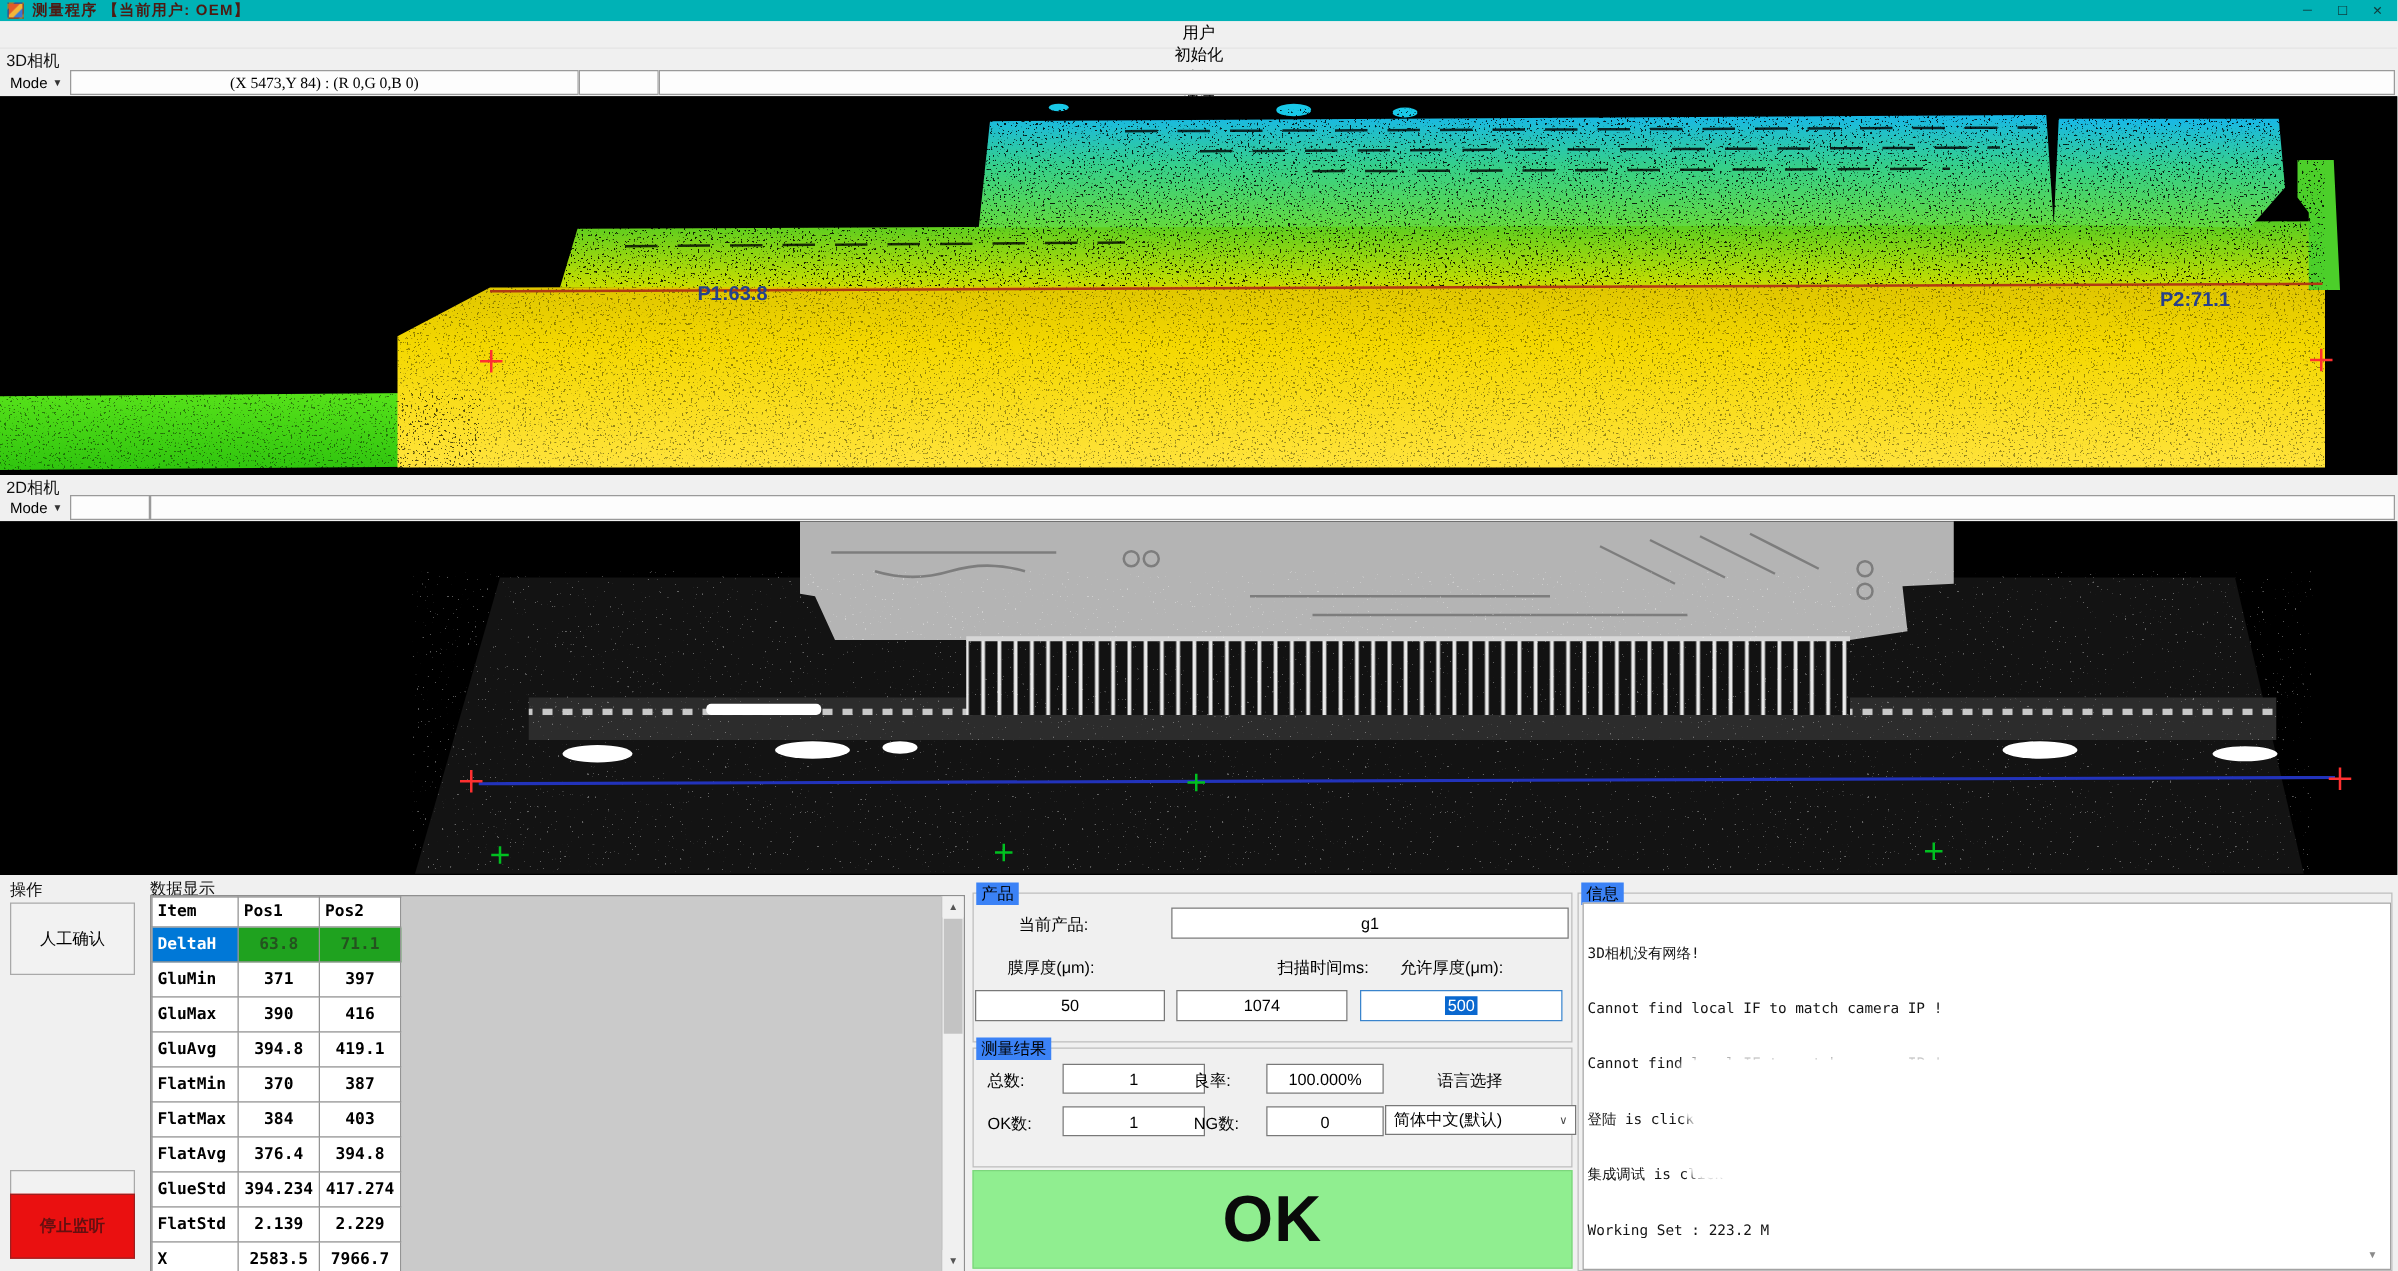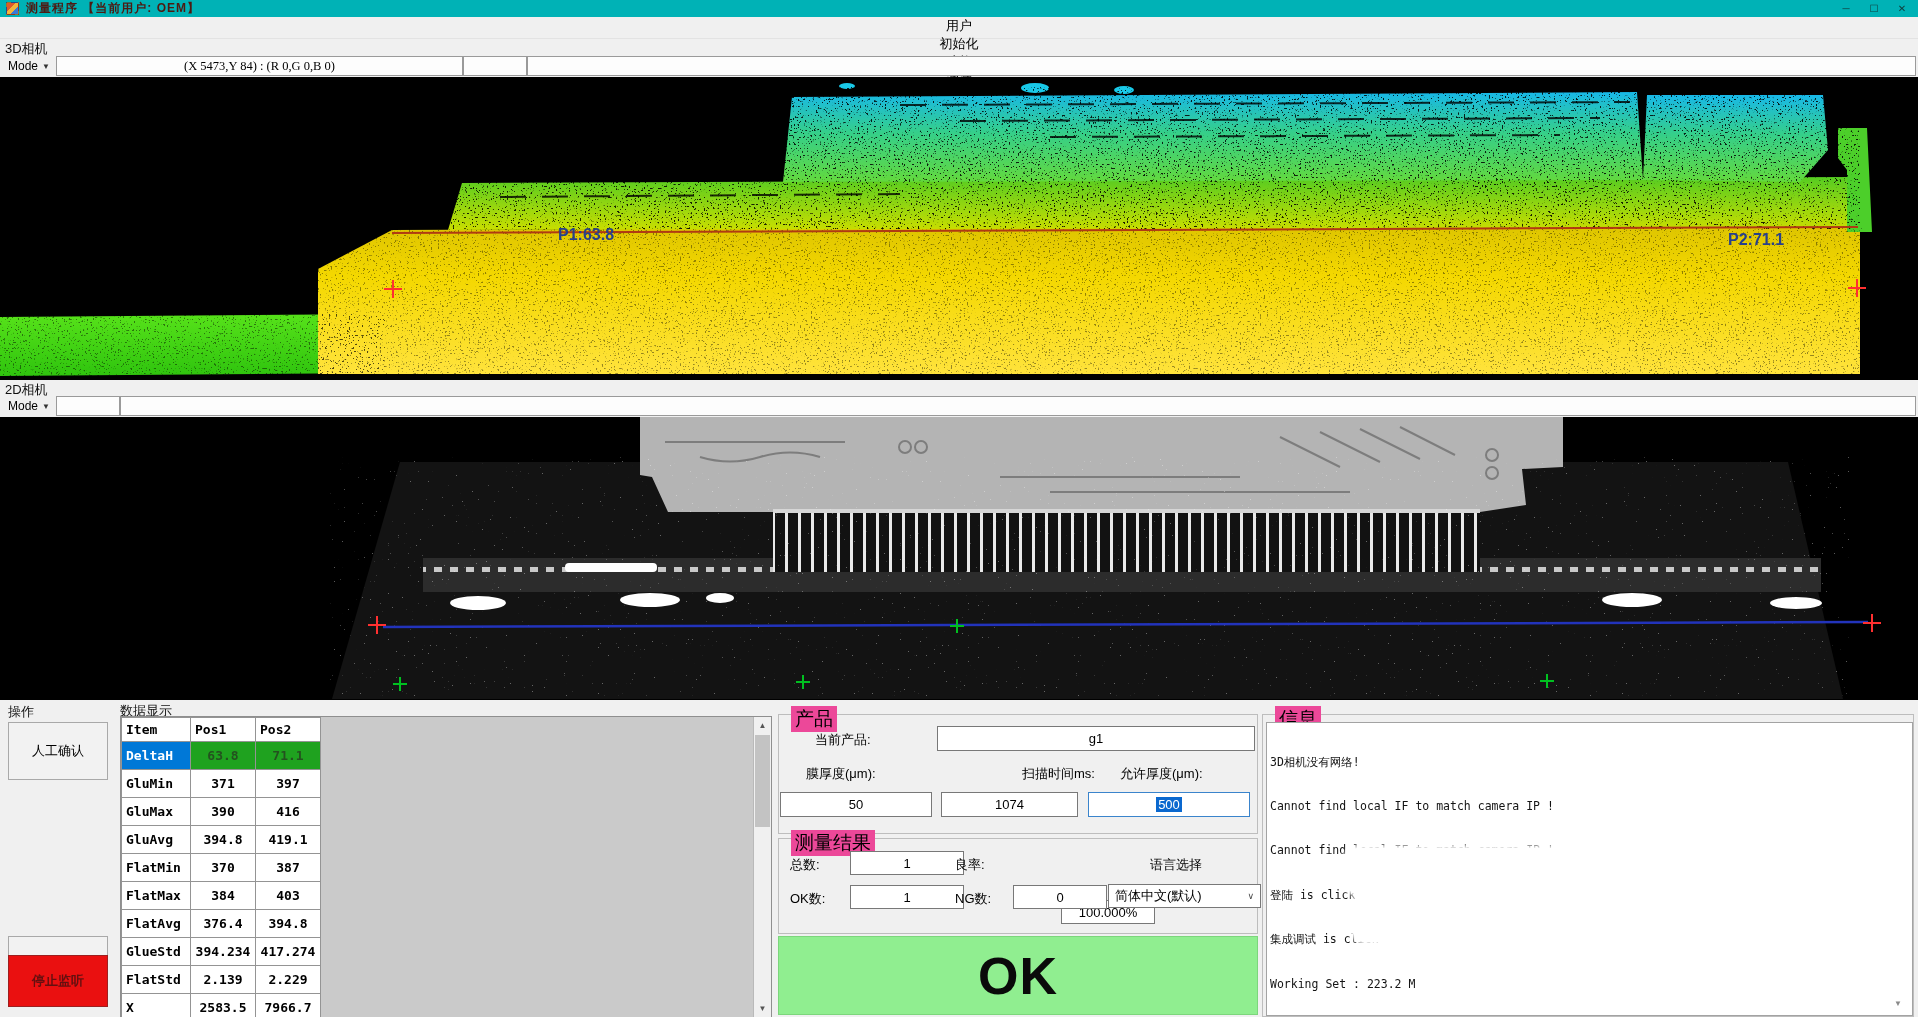--- a/index.html
+++ b/index.html
@@ -31,21 +31,21 @@
   .mode-btn .car{font-size:8px;color:#333;}
   .mode-status{border:1px solid #9a9a9a;background:#fdfdfd;display:flex;align-items:center;justify-content:center;
     font-size:12.5px;font-family:"Liberation Serif",serif;}
   .mode-box{border:1px solid #9a9a9a;background:#fdfdfd;}
 
   
   .cam{background:#000;display:block;}
 
   
   .group{border:1px solid #bdbdbd;background:#f0f0f0;}
-  .group-label{position:absolute;top:-9px;left:12px;background:#ec4899;padding:0 4px;font-size:19px;}
+  .group-label{position:absolute;top:-9px;left:2px;background:#3b82f6;padding:0 4px;font-size:13px;}
 
   
   .btn{background:#f2f2f2;border:1px solid #a9a9a9;display:flex;align-items:center;justify-content:center;font-size:13px;}
   .btn-stop{background:#ea1010;color:#641010;font-weight:bold;border:1px solid #9c2020;text-align:center;}
 
   
   .gridarea{left:120px;top:716px;width:650px;height:300px;background:#cacaca;border:1px solid #8f8f8f;overflow:hidden;}
   table.dgrid{border-collapse:collapse;font-family:"DejaVu Sans Mono",monospace;font-size:13px;}
   table.dgrid td,table.dgrid th{border:1px solid #949494;background:#fff;height:27px;padding:0 4px;font-weight:bold;}
   table.dgrid th{height:23px;text-align:left;}
@@ -327,21 +327,21 @@
 <div class="abs tbox focused" style="left:1088px;top:792px;width:160px;height:23px;">
   <span class="sel">500</span>
 </div>
 
 <div class="abs group" style="left:778px;top:838px;width:478px;height:94px;">
   <div class="group-label">测量结果</div>
 </div>
 <div class="abs lbl" style="left:790px;top:856px;">总数:</div>
 <div class="abs tbox" style="left:850px;top:851px;width:112px;height:22px;">1</div>
 <div class="abs lbl" style="left:955px;top:856px;">良率:</div>
-<div class="abs tbox" style="left:1013px;top:900px;width:92px;height:22px;margin-left:48px;">100.000%</div>
+<div class="abs tbox" style="left:1013px;top:851px;width:92px;height:22px;">100.000%</div>
 <div class="abs lbl" style="left:1150px;top:856px;">语言选择</div>
 <div class="abs lbl" style="left:790px;top:890px;">OK数:</div>
 <div class="abs tbox" style="left:850px;top:885px;width:112px;height:22px;">1</div>
 <div class="abs lbl" style="left:955px;top:890px;">NG数:</div>
 <div class="abs tbox" style="left:1013px;top:885px;width:92px;height:22px;">0</div>
 <div class="abs combo" style="left:1108px;top:884px;width:145px;height:22px;">
   <span>简体中文(默认)</span>
   <span class="car">∨</span>
 </div>
 

